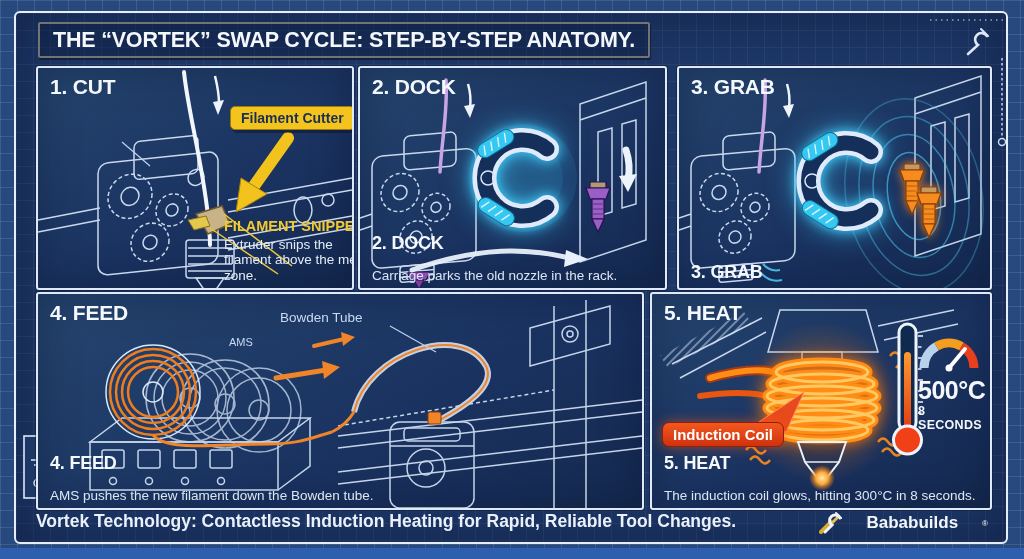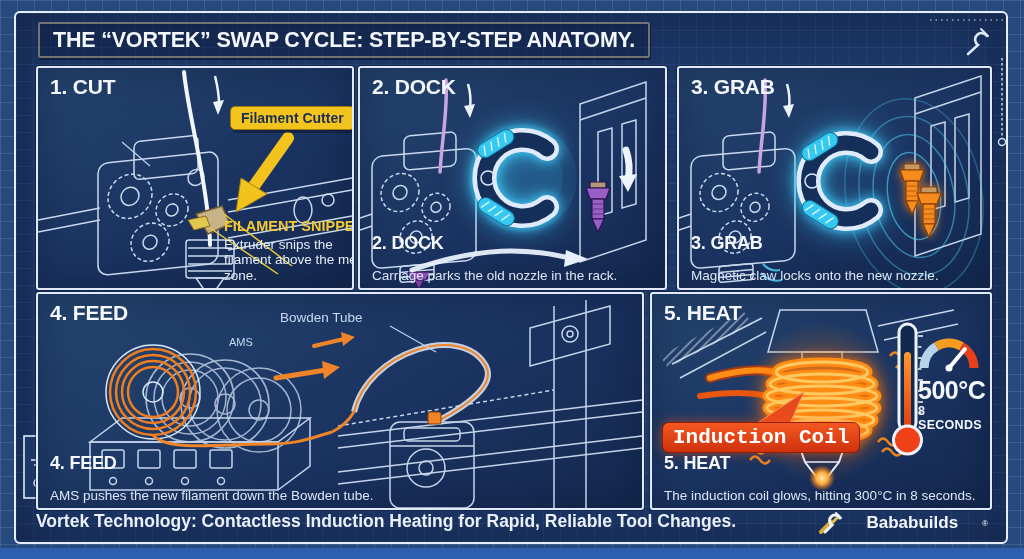--- a/index.html
+++ b/index.html
@@ -43,22 +43,22 @@
   .cap .t{font-size:18px;font-weight:800;color:#f4f8fd;letter-spacing:-.2px}
   .cap .b{font-size:13.5px;margin-top:14px;color:#dbe6f5;line-height:1.12}
   .label{position:absolute;font-size:13px;color:#c9daf2;line-height:1.12}
   .callout-y{
     position:absolute;background:#f2c41d;color:#1b2f55;font-weight:700;font-size:14px;
     padding:3px 10px;border-radius:5px;border:1.5px solid #9d7b0e;
     box-shadow:2px 3px 0 rgba(8,16,38,.45);white-space:nowrap;
   }
   .callout-r{
     position:absolute;background:linear-gradient(180deg,#f4581f,#cf310e);color:#fff;
-    font-weight:700;font-size:21px;padding:3px 10px;border-radius:7px;
-    border:1.5px solid #8f1f05;box-shadow:0 0 12px rgba(255,90,20,.55);white-space:nowrap;font-family:Liberation Mono, monospace;
+    font-weight:700;font-size:15px;padding:3px 10px;border-radius:7px;
+    border:1.5px solid #8f1f05;box-shadow:0 0 12px rgba(255,90,20,.55);white-space:nowrap;
   }
   .snipcap{position:absolute;left:186px;top:150px;width:152px}
   .snip-t{color:#f2c933;font-weight:800;font-size:14.5px}
   .snip-b{color:#e3ecf8;font-size:13.5px;margin-top:3px;line-height:1.14}
   .temp{position:absolute;left:266px;top:82px;font-size:25px;font-weight:800;color:#f4f8fd;letter-spacing:-.5px}
   .secs{position:absolute;left:266px;top:110px;font-size:12.5px;font-weight:700;color:#f4f8fd;letter-spacing:.3px}
   .footer{position:absolute;left:36px;top:511px;width:952px;height:32px;display:flex;align-items:flex-start;justify-content:space-between}
   .tagline{font-size:17.5px;font-weight:600;color:#eaf1fb}
   .brand{display:flex;align-items:center;gap:23px;font-size:17px;font-weight:800;color:#f2f6fc}
   .brand sup{font-size:8px;font-weight:400;margin-left:1px}
@@ -215,21 +215,20 @@
       <rect x="227" y="113" width="12" height="20" fill="#f78c1e"></rect>
       <path d="M227,118 h12 M227,123 h12 M227,128 h12" stroke="#b55f0c"></path>
       <polygon points="227,133 239,133 233,146" fill="#f78c1e"></polygon>
     </g>
     <use href="#nzO" x="17" y="23"></use>
     <path d="M84,196 q7,8 17,6 M82,205 q9,10 21,7" stroke="#4ed1f8" stroke-width="2" fill="none" opacity=".85"></path>
   </svg>
   <div class="phead">3. GRAB</div>
   <div class="cap">
     <div class="t">3. GRAB</div>
-    <div class="b">Magnetic claw locks onto the new nozzle.</div>
   </div>
 </div>
 
 <div class="panel" style="left:36px;top:292px;width:604px;height:214px">
   <svg class="illus" viewBox="0 0 604 214">
     <g stroke="#d9e7fa" stroke-width="1.5" fill="none" opacity=".9">
       <polygon points="52,148 240,148 240,196 52,196"></polygon>
       <polygon points="52,148 84,124 272,124 240,148"></polygon>
       <path d="M240,196 L272,172 L272,124"></path>
       <rect x="64" y="156" width="22" height="18" rx="2"></rect>

